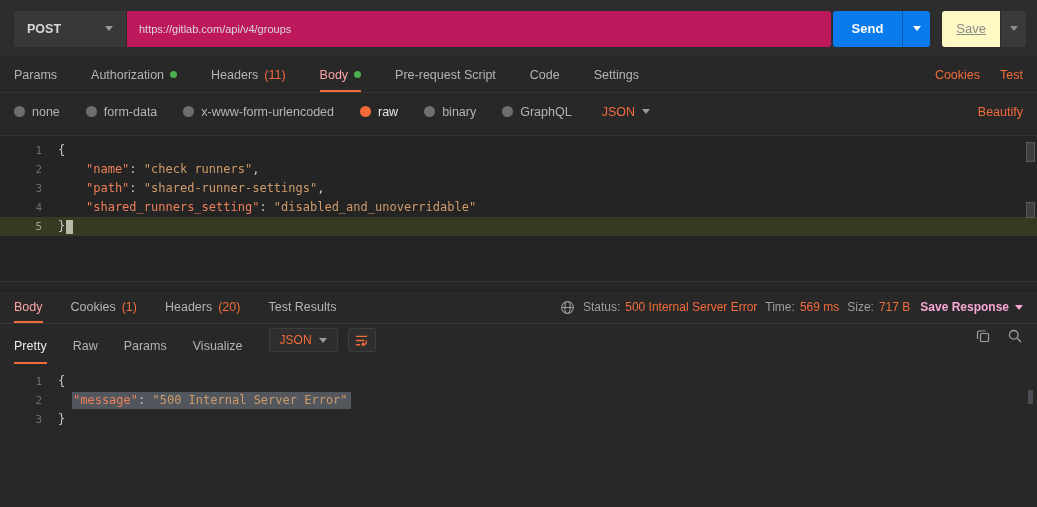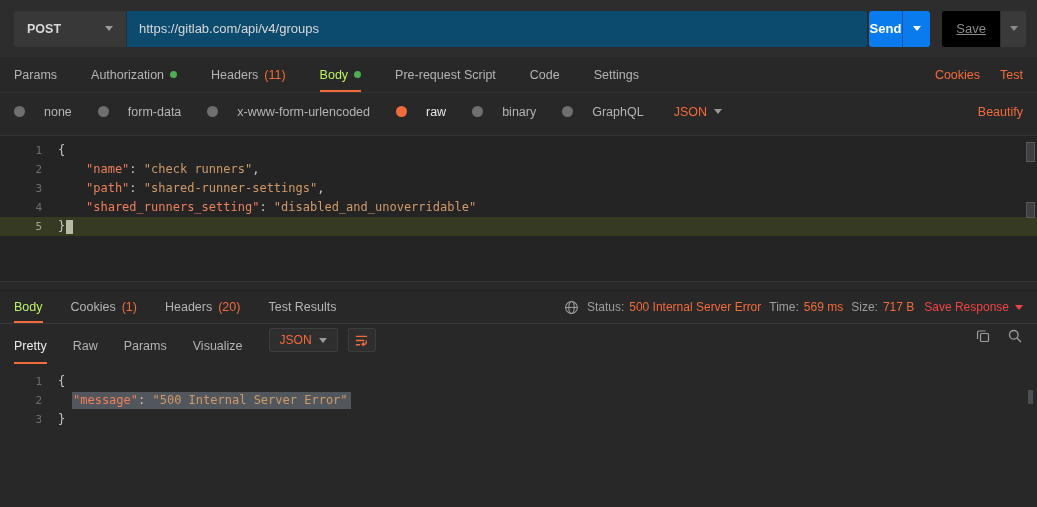--- a/index.html
+++ b/index.html
@@ -9,42 +9,42 @@
     font-family:"Liberation Sans", sans-serif;
     color:#c9c9c9;
     overflow:hidden;
   }
   [data-interactable="true"] { cursor:pointer; }
 
   
   .topbar { display:flex; align-items:center; height:57px; background:#2d2d2d; padding:0 11px 0 14px; }
   .method-url { flex:1; display:flex; height:36px; background:#3c3c3c; border-radius:3px; overflow:hidden; margin-right:2px; }
   .method { width:113px; display:flex; align-items:center; justify-content:space-between; padding:0 13px; color:#d8d8d8; font-size:12.5px; font-weight:bold; border-right:1px solid #2b2b2b; background:#383838; }
-  .url { flex:1; display:flex; align-items:center; padding:0 12px; font-size:13px; color:#d8d8d8; background:#0c4a6e; }
+  .url { flex:1; display:flex; align-items:center; padding:0 12px; font-size:11px; color:#d8d8d8; background:#be185d; }
   .caret { width:0; height:0; border-left:4px solid transparent; border-right:4px solid transparent; border-top:5px solid currentColor; display:inline-block; }
   .method .caret { color:#9a9a9a; }
   .btn-group { display:flex; height:36px; border-radius:3px; overflow:hidden; flex:none; }
   .btn-group button { border:none; display:flex; align-items:center; justify-content:center; font-family:inherit; }
-  .send-main { background:#097bed; color:#fff; font-size:13px; font-weight:bold; padding:0 1px; }
+  .send-main { background:#097bed; color:#fff; font-size:13px; font-weight:bold; padding:0 19px; }
   .send-caret { background:#097bed; color:#fff; width:28px; border-left:1px solid rgba(0,0,0,0.28) !important; }
   .save-group { margin-left:12px; }
-  .save-main { background:#000000; color:#8b8b8b; font-size:13px; padding:0 14px;text-decoration:underline; }
+  .save-main { background:#fef9c3; color:#8b8b8b; font-size:13px; padding:0 14px;text-decoration:underline; }
   .save-caret { background:#3a3a3a; color:#8b8b8b; width:26px; border-left:1px solid #2d2d2d !important; }
 
   
   .req-tabs { display:flex; align-items:center; height:36px; padding:0 14px; font-size:12.5px; color:#b4b4b4; border-bottom:1px solid #333; }
   .tab { margin-right:34px; display:flex; align-items:center; gap:6px; height:100%; border-bottom:2px solid transparent; padding-top:2px; }
-  .tab.active { color:#bef264; border-bottom-color:#f26b3a; }
+  .tab.active { color:#fca5a5; border-bottom-color:#f26b3a; }
   .dot { width:7px; height:7px; border-radius:50%; background:#4caf50; flex:none; }
   .count { color:#f26b3a; }
   .top-links { margin-left:auto; display:flex; gap:20px; color:#f26b3a; }
 
   
   .type-bar { display:flex; align-items:center; height:37px; padding:0 14px; font-size:12.5px; color:#b4b4b4; }
-  .radio-item { display:flex; align-items:center; gap:19px; margin-right:26px; }
+  .radio-item { display:flex; align-items:center; gap:7px; margin-right:26px; }
   .radio { width:11px; height:11px; border-radius:50%; background:#6f6f6f; flex:none; }
   .radio-item.selected .radio { background:#f26b3a; }
   .radio-item.selected { color:#e8e8e8; }
   .lang-select { display:flex; align-items:center; gap:7px; color:#f26b3a; margin-left:4px; }
   .lang-select .caret { color:#9a9a9a; }
   .beautify { margin-left:auto; color:#f26b3a; }
 
   
   .editor { background:#242424; border-top:1px solid #333; border-bottom:1px solid #333; font-family:"DejaVu Sans Mono", monospace; font-size:12px; position:relative; }
   .req-editor { margin-top:5px; height:147px; padding-top:5px; }
@@ -63,21 +63,21 @@
   .vscroll .thumb1 { position:absolute; top:2px; height:20px; width:9px; background:#3d3f41; border:1px solid #56585a; }
   .vscroll .thumb2 { position:absolute; top:62px; height:16px; width:9px; background:#3d3f41; border:1px solid #56585a; }
 
   
   .response { border-top:1px solid #1f1f1f; margin-top:8px; }
   .resp-header { display:flex; align-items:center; height:33px; padding:0 14px; font-size:12.5px; color:#b4b4b4; border-bottom:1px solid #3a3a3a; }
   .resp-header .tab { margin-right:28px; }
   .resp-meta { margin-left:auto; display:flex; align-items:center; gap:8px; font-size:12px; color:#9e9e9e; }
   .meta-group { display:flex; align-items:center; gap:5px; }
   .meta-value { color:#f26b3a; }
-  .save-response { color:#ef4444; display:flex; align-items:center; gap:6px; margin-left:2px; }
+  .save-response { color:#f9a8d4; display:flex; align-items:center; gap:6px; margin-left:2px;font-weight:bold; }
   .globe { display:flex; align-items:center; }
 
   .resp-toolbar { display:flex; align-items:flex-start; height:36px; padding:0 14px; font-size:12.5px; color:#b4b4b4; margin-top:4px; }
   .view-tab { margin-right:26px; height:100%; display:flex; align-items:center; border-bottom:2px solid transparent; padding-top:2px; }
   .view-tab.active { color:#ececec; border-bottom-color:#f26b3a; }
   .toolbar-select { border:1px solid #3d3d3d; background:#2e2e2e; border-radius:2px; padding:4px 10px; display:flex; align-items:center; gap:7px; color:#f26b3a; margin-right:10px; font-size:12px; }
   .toolbar-select .caret { color:#9a9a9a; }
   .wrap-btn { border:1px solid #3d3d3d; background:#2e2e2e; border-radius:2px; width:28px; height:24px; display:flex; align-items:center; justify-content:center; }
   .toolbar-icons { margin-left:auto; display:flex; gap:16px; align-items:center; }
 

